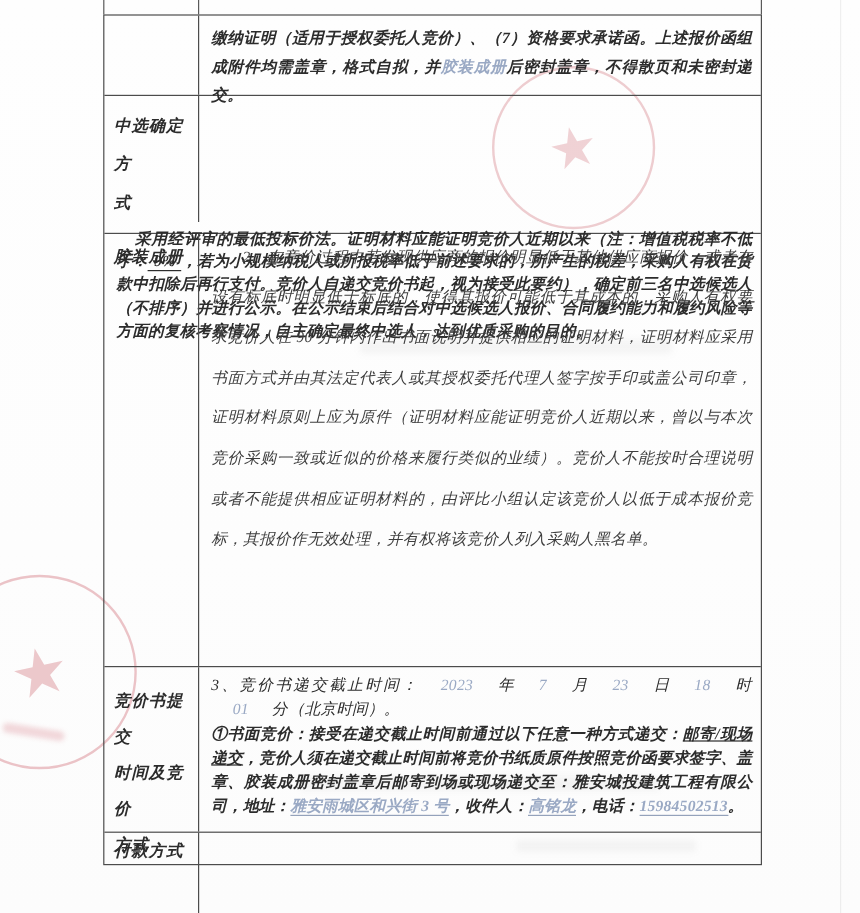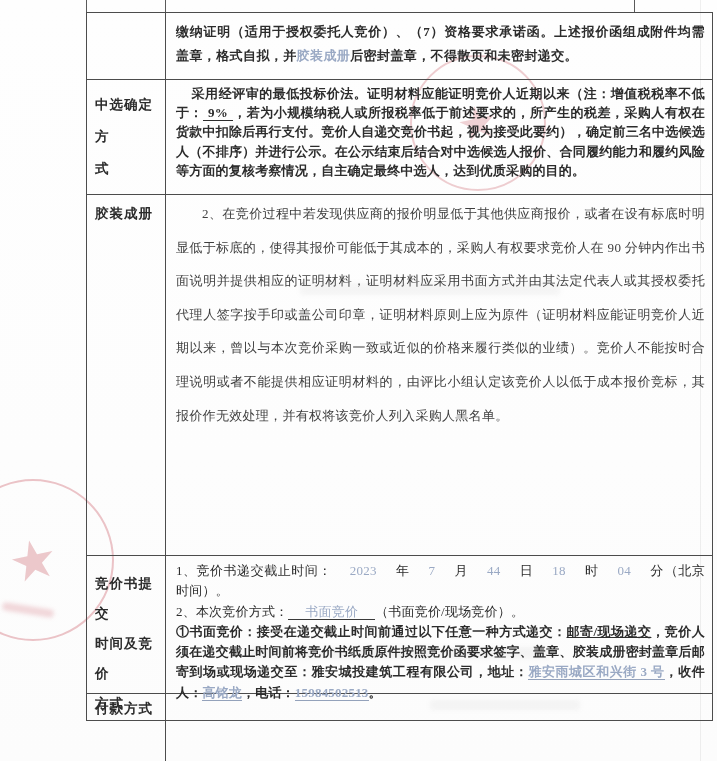--- a/index.html
+++ b/index.html
@@ -12,43 +12,44 @@
   }
   .page{
     position:relative;width:717px;height:761px;
     background:linear-gradient(180deg,#fefefe 0%,#fdfdfd 60%,#fcfcfc 100%);
     overflow:hidden;
   }
   .page-edge{position:absolute;left:700px;top:0;width:1px;height:100%;background:rgba(0,0,0,0.06);}
 
   
   .doc-table{
-    position:absolute;left:86px;top:12px;width:627px;height:709px;
+    position:absolute;left:86px;top:12px;width:549px;height:709px;
     border:1px solid #4c4c4c;
     box-sizing:border-box;
     background:transparent;
+    font-style:italic;
   }
   .tick{position:absolute;width:1px;height:12px;top:0;background:#5a5a5a;}
   .tick.t1{left:86px}.tick.t2{left:165px}.tick.t3{left:634px}
 
   .row{display:flex;border-bottom:1px solid #4c4c4c;box-sizing:border-box;}
   .row:last-child{border-bottom:none;}
   .hcell{
     flex:0 0 79px;max-width:79px;border-right:1px solid #4c4c4c;box-sizing:border-box;
     font-weight:700;font-size:13.5px;letter-spacing:1px;
     padding:8px 2px 0 8px;white-space:pre-line;line-height:32px;
   }
   .ccell{
     flex:1;box-sizing:border-box;text-align:justify;
     padding:4px 7px 0 10px;font-size:13px;
   }
 
   .r1{height:67px;}
   .r1 .ccell{font-weight:700;line-height:23.5px;padding-top:7px;letter-spacing:0.4px;}
-  .r2{height:115px;}
+  .r2{height:115px;flex-direction:column;}
   .r2 .hcell{padding-top:9px;}
   .r2 .ccell{font-weight:700;line-height:19.2px;text-indent:1.2em;letter-spacing:0.2px;padding-top:4px;}
   .r3{height:361px;}
   .r3 .hcell{padding-top:9px;line-height:20px;}
   .r3 .ccell{font-weight:400;color:#3e3e3e;line-height:33.6px;padding-top:2px;letter-spacing:0.3px;}
   .r3 .ccell p{margin:0;text-indent:2em;}
   .r4{height:138px;}
   .r4 .hcell{padding-top:13px;line-height:30px;}
   .r4 .ccell{line-height:20.3px;padding-top:5px;letter-spacing:0.2px;}
   .r4 .ccell p{margin:0;}
@@ -128,22 +129,21 @@
       <div class="ccell">
         <p>2、在竞价过程中若发现供应商的报价明显低于其他供应商报价，或者在设有标底时明显低于标底的，使得其报价可能低于其成本的，采购人有权要求竞价人在 90 分钟内作出书面说明并提供相应的证明材料，证明材料应采用书面方式并由其法定代表人或其授权委托代理人签字按手印或盖公司印章，证明材料原则上应为原件（证明材料应能证明竞价人近期以来，曾以与本次竞价采购一致或近似的价格来履行类似的业绩）。竞价人不能按时合理说明或者不能提供相应证明材料的，由评比小组认定该竞价人以低于成本报价竞标，其报价作无效处理，并有权将该竞价人列入采购人黑名单。</p>
       </div>
     </div>
 
     <div class="row r4">
       <div class="hcell">竞价书提交
 时间及竞价
 方式</div>
       <div class="ccell">
-        <p><span>1、竞价书递交截止时间：</span><span class="num">2023</span><span class="u">年</span><span class="num">7</span><span class="u">月</span><span class="num">44</span><span class="u">日</span><span class="num">18</span><span class="u">时</span><span class="num">04</span><span class="u">分</span><span>（北京时间）。</span></p>
-        <p><span>2、本次竞价方式：</span><span class="blank-line"><span class="fill">书面竞价</span></span><span>（书面竞价/现场竞价）。</span></p>
+        <p><span>3、竞价书递交截止时间：</span><span class="num">2023</span><span class="u">年</span><span class="num">7</span><span class="u">月</span><span class="num">23</span><span class="u">日</span><span class="num">18</span><span class="u">时</span><span class="num">01</span><span class="u">分</span><span>（北京时间）。</span></p>
         <p class="boldpara"><span>①书面竞价：接受在递交截止时间前通过以下任意一种方式递交：</span><span class="delivery-u">邮寄/现场递交</span><span>，竞价人须在递交截止时间前将竞价书纸质原件按照竞价函要求签字、盖章、胶装成册密封盖章后邮寄到场或现场递交至：雅安城投建筑工程有限公司，地址：</span><span class="fill-u">雅安雨城区和兴街 3 号</span><span>，收件人：</span><span class="fill-u">高铭龙</span><span>，电话：</span><span class="fill-u">15984502513</span><span>。</span></p>
       </div>
     </div>
 
     <div class="row r5">
       <div class="hcell">付款方式</div>
       <div class="ccell">根据竞价结果协商确认</div>
     </div>
 
   </div>

